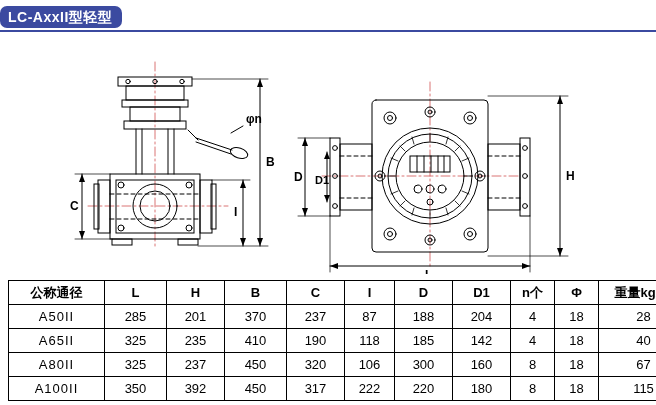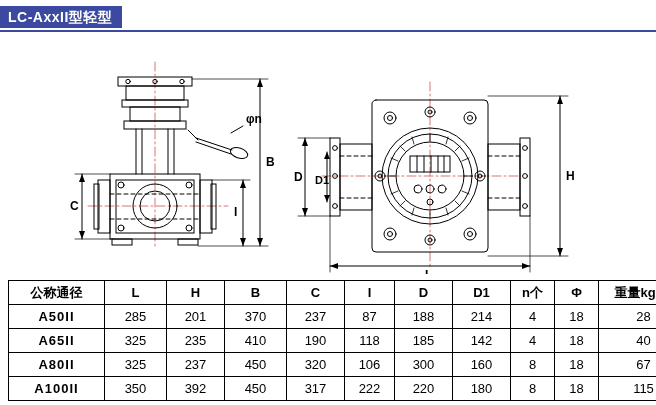--- a/index.html
+++ b/index.html
@@ -18,20 +18,21 @@
   .title-bar{
     position:absolute;left:0;top:0;
     height:22px;line-height:22px;
     padding:0 10px 0 8px;
     background:#3b4aa0;
     color:#ffffff;
     font-size:14px;
     font-weight:bold;
     letter-spacing:0.5px;
     white-space:nowrap;
+    border-radius:7px;
   }
   .title-rule{
     position:absolute;left:0;top:24px;width:656px;height:2px;background:#3b4aa0;
   }
 
   
   .drawing{position:absolute;left:0;top:34px;width:656px;height:240px;font-weight:bold;}
   .drawing svg{display:block;}
 
   
@@ -47,21 +48,21 @@
     font-size:13px;
     height:23px;
     padding:0 2px;
     font-family:"Liberation Sans", sans-serif;
     color:#000;
     white-space:nowrap;
     overflow:hidden;
     margin-left:16px;
   }
   table.spec th{font-weight:bold;font-size:13px;}
-  table.spec td.model{font-weight:bold;letter-spacing:1px;}
+  table.spec td.model{font-weight:normal;letter-spacing:1px;}
   col.c0{width:96px;}
   col.c1{width:62px;}
   col.c2{width:58px;}
   col.c3{width:62px;}
   col.c4{width:58px;}
   col.c5{width:50px;}
   col.c6{width:58px;}
   col.c7{width:58px;}
   col.c8{width:44px;}
   col.c9{width:44px;}
@@ -298,21 +299,21 @@
       </thead>
       <tbody>
         <tr>
           <td class="model">A50II</td>
           <td>285</td>
           <td>201</td>
           <td>370</td>
           <td>237</td>
           <td>87</td>
           <td>188</td>
-          <td>214</td>
+          <td>204</td>
           <td>4</td>
           <td>18</td>
           <td>28</td>
         </tr>
         <tr>
           <td class="model">A65II</td>
           <td>325</td>
           <td>235</td>
           <td>410</td>
           <td>190</td>

